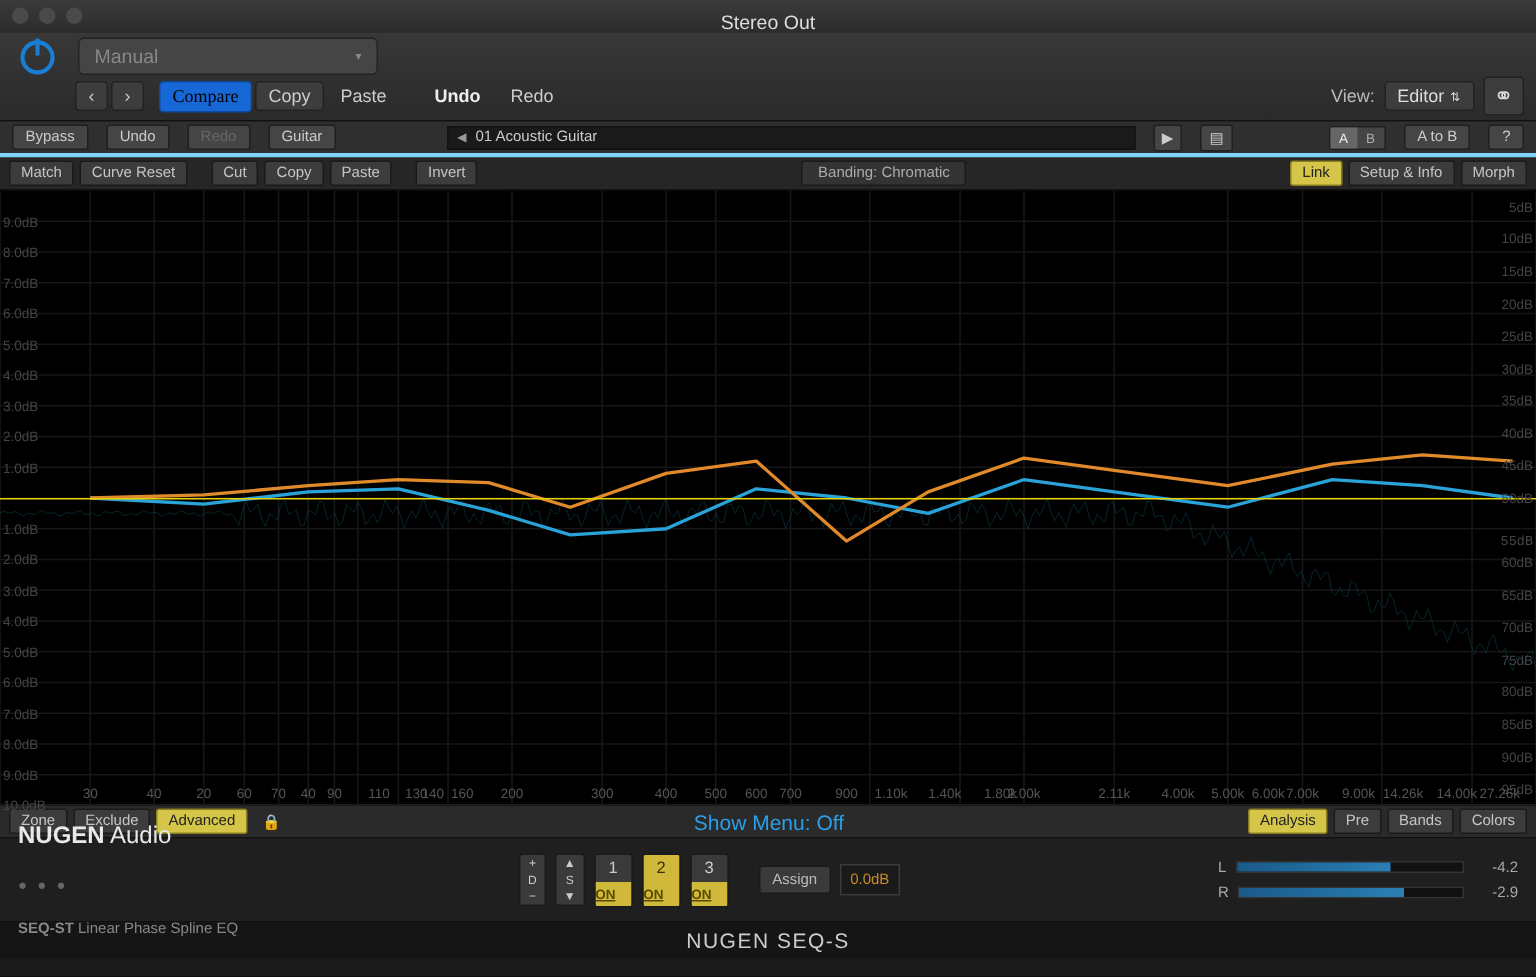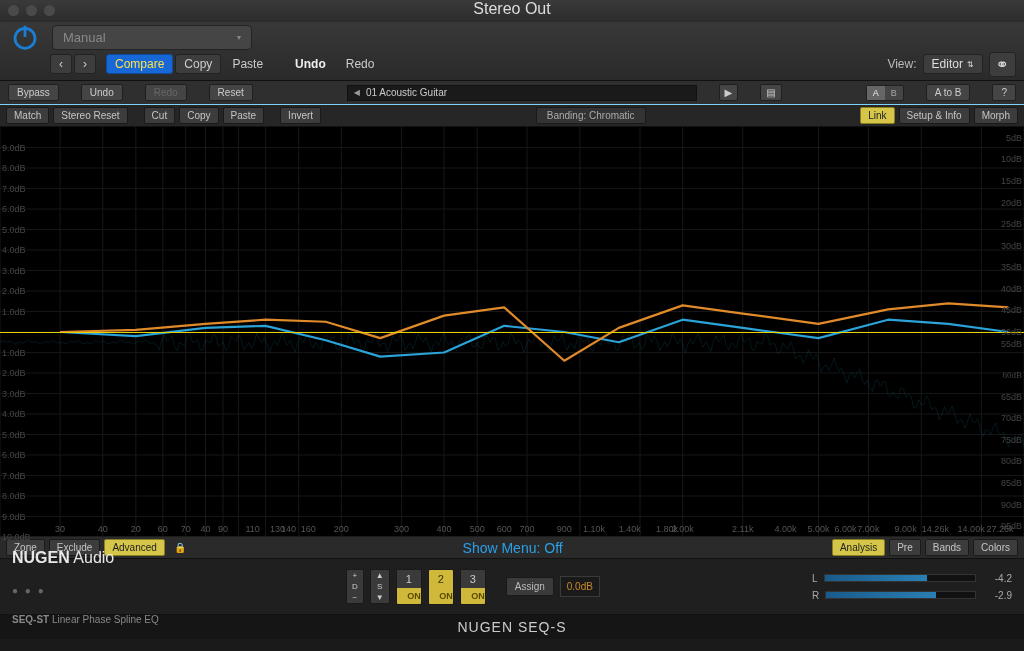--- a/index.html
+++ b/index.html
@@ -1,39 +1,39 @@
 <!DOCTYPE html>
 <html><head>
 <meta charset="utf-8">
 <style>
 * { margin: 0; padding: 0; box-sizing: border-box; font-family: -apple-system, "Helvetica Neue", Arial, sans-serif; }
 body { background: #1a1a1a; color: #aaa; width: 1024px; height: 651px; overflow: hidden; position: relative; }
 
 
-.titlebar { height: 22px; background: linear-gradient(#3a3a3a,#2c2c2c); display:flex; align-items:flex-start; justify-content:center; font-size:16px; color:#ddd; position:relative;}
+.titlebar { height: 22px; background: linear-gradient(#3a3a3a,#2c2c2c); display:flex; align-items:flex-end; justify-content:center; font-size:13px; color:#ddd; position:relative;}
 .traffic { position:absolute; left:8px; top:5px; display:flex; gap:7px;}
 .traffic span{ width:11px;height:11px;border-radius:50%; background:#4a4a4a; display:inline-block;}
 
 
 .host { background: linear-gradient(#383838,#2a2a2a); border-bottom:1px solid #111;}
 .host-row1{ height:30px; display:flex; align-items:center; padding:0 8px; gap:8px;}
 .power { width:34px;height:34px; border-radius:50%; color:#1a7fd4; display:flex;align-items:center;justify-content:center; margin-right:2px;}
 .power svg{width:30px;height:30px;}
 .preset-dd{ background:#454545; color:#888; font-size:13px; padding:4px 10px; border-radius:4px; width:200px; display:flex; justify-content:space-between; align-items:center; border:1px solid #232323;}
 .host-row2{ height:28px; display:flex; align-items:center; padding:0 8px 4px 50px; gap:2px;}
 .navbtn{ background:#3d3d3d; color:#ccc; font-size:12px; padding:2px 8px; border-radius:3px; border:1px solid #222; cursor:pointer;}
-.navbtn.blue{ background:#1768d6; color:#fde047; border-color:#0d4a9e;}
+.navbtn.blue{ background:#1768d6; color:#000000; border-color:#0d4a9e;font-family:Liberation Serif, serif;}
 .navbtn.plain{ background:transparent; border-color:transparent;}
 .spacer{flex:1;}
 .view-lbl{font-size:12px;color:#bbb;margin-right:4px;}
 .editor-dd{ background:#3d3d3d;color:#ddd;font-size:12px;padding:2px 8px;border-radius:3px;border:1px solid #222; display:flex;align-items:center;gap:4px;}
 .link-icon{ background:#3d3d3d;color:#ddd;padding:2px 6px;border-radius:3px;border:1px solid #222;margin-left:4px;}
 
 
-.plugrow{ background:#2f2f2f; height:24px; display:flex; align-items:center; padding:0 8px; gap:22px; border-bottom:1px solid #7dd3fc; font-size:11px;}
+.plugrow{ background:#2f2f2f; height:24px; display:flex; align-items:center; padding:0 8px; gap:12px; border-bottom:3px solid #7dd3fc; font-size:11px;}
 .pbtn{ background:#454545;color:#ccc;padding:2px 8px;border-radius:2px;border:1px solid #1f1f1f;cursor:pointer; font-size:10px;}
 .pbtn.dim{ color:#666;}
 .pbtn.small{ padding:2px 5px;}
 .preset-strip{ flex:1; background:#1a1a1a; height:16px; border:1px solid #111; display:flex;align-items:center; padding:0 6px; gap:6px; color:#ccc; font-size:10px;}
 .preset-strip .tri{ font-size:8px;color:#999;}
 .ab-pill{ background:#454545;border:1px solid #1f1f1f;border-radius:2px; display:flex; font-size:9px;}
 .ab-pill span{padding:2px 6px;color:#aaa;}
 .ab-pill span.sel{background:#666;color:#eee;}
 
 .toolrow{ background:#262626; height:22px; display:flex; align-items:center; padding:0 6px; gap:4px; font-size:10px; border-bottom:1px solid #111;}
@@ -59,21 +59,21 @@
 .brand .logo{ color:#e8e8e8; font-size:16px; font-weight:300;}
 .brand .logo b{font-weight:600;}
 .brand .sub{ color:#888; font-size:10px;}
 .brand .dots{color:#666; font-size:10px; letter-spacing:2px;}
 
 .midctrl{ display:flex; align-items:center; gap:6px; margin-left:auto; margin-right:auto;}
 .stepper{ display:flex;flex-direction:column; background:#3a3a3a;border:1px solid #1a1a1a;border-radius:2px;}
 .stepper span{ font-size:8px;color:#ccc;padding:1px 5px;text-align:center;cursor:pointer;}
 .bandbtn{ width:26px; display:flex;flex-direction:column;border:1px solid #1a1a1a;border-radius:2px;overflow:hidden;}
 .bandbtn .num{ background:#3a3a3a;color:#ccc;font-size:11px;text-align:center;padding:3px 0;}
-.bandbtn .on{ background:#d0b93a;color:#5a4a00;font-size:9px;text-align:right;padding:3px 0;font-weight:600;}
+.bandbtn .on{ background:#d0b93a;color:#5a4a00;font-size:9px;text-align:left;padding:3px 0;font-weight:600;text-decoration:underline;}
 .bandbtn.sel .num{ background:#d0b93a;color:#3a2f00;}
 .assign{ background:#3a3a3a;color:#bbb;font-size:10px;padding:3px 8px;border:1px solid #1a1a1a;border-radius:2px;cursor:pointer;}
 .gainbox{ background:#1a1a1a;color:#c98a2a;font-size:10px;padding:4px 6px;border:1px solid #3a3a3a;border-radius:0;}
 
 .meters{ margin-left:auto; display:flex;flex-direction:column;gap:6px; min-width:200px;}
 .meter{ display:flex;align-items:center;gap:6px;font-size:10px;color:#aaa;}
 .meter .bar{ flex:1;height:8px;background:#111;border:1px solid #333;position:relative;}
 .meter .fill{position:absolute;left:0;top:0;bottom:0;background:linear-gradient(90deg,#1a5a8a,#2a7fb4);}
 .meter .val{ width:30px;text-align:right;}
 
@@ -123,40 +123,40 @@
       <span class="chev">⇅</span>
     </div>
     <div class="link-icon">⚭</div>
   </div>
 </div>
 
 <div class="plugrow">
   <div class="pbtn">Bypass</div>
   <div class="pbtn">Undo</div>
   <div class="pbtn dim">Redo</div>
-  <div class="pbtn">Reset</div>
+  <div class="pbtn">Guitar</div>
   <div style="width:50px"></div>
   <div class="preset-strip">
     <span class="tri">◀</span>
     <span>01 Acoustic Guitar</span>
   </div>
   <div class="pbtn small">▶</div>
   <div class="pbtn small">▤</div>
   <div style="width:40px"></div>
   <div class="ab-pill">
     <span class="sel">A</span>
     <span>B</span>
   </div>
   <div class="pbtn">A to B</div>
   <div class="pbtn">?</div>
 </div>
 
 <div class="toolrow">
   <div class="tbtn">Match</div>
-  <div class="tbtn">Stereo Reset</div>
+  <div class="tbtn">Curve Reset</div>
   <div style="width:8px"></div>
   <div class="tbtn">Cut</div>
   <div class="tbtn">Copy</div>
   <div class="tbtn">Paste</div>
   <div style="width:8px"></div>
   <div class="tbtn">Invert</div>
   <div class="banding">Banding: Chromatic</div>
   <div class="tbtn yellow">Link</div>
   <div class="tbtn">Setup &amp; Info</div>
   <div class="tbtn">Morph</div>
@@ -236,22 +236,22 @@
     <div class="ylab r" style="top: 10.7895px;">5dB</div>
     <div class="ylab r" style="top: 32.3684px;">10dB</div>
     <div class="ylab r" style="top: 53.9474px;">15dB</div>
     <div class="ylab r" style="top: 75.5263px;">20dB</div>
     <div class="ylab r" style="top: 97.1053px;">25dB</div>
     <div class="ylab r" style="top: 118.684px;">30dB</div>
     <div class="ylab r" style="top: 140.263px;">35dB</div>
     <div class="ylab r" style="top: 161.842px;">40dB</div>
     <div class="ylab r" style="top: 183.421px;">45dB</div>
     <div class="ylab r" style="top: 205px;">50dB</div>
-    <div class="ylab r" style="top: 217px;">55dB</div>
-    <div class="ylab r" style="top: 248.158px; font-family: Liberation Serif, serif;">60dB</div>
+    <div class="ylab r" style="top: 234px; font-family: Liberation Mono, monospace;">55dB</div>
+    <div class="ylab r" style="top: 248.158px;">60dB</div>
     <div class="ylab r" style="top: 269.737px;">65dB</div>
     <div class="ylab r" style="top: 291.316px;">70dB</div>
     <div class="ylab r" style="top: 312.895px;">75dB</div>
     <div class="ylab r" style="top: 334.474px;">80dB</div>
     <div class="ylab r" style="top: 356.053px;">85dB</div>
     <div class="ylab r" style="top: 377.632px;">90dB</div>
     <div class="ylab r" style="top: 399.211px;">95dB</div>
     <div class="xlab" style="left: 60.1058px;">30</div>
     <div class="xlab" style="left: 102.752px;">40</div>
     <div class="xlab" style="left: 135.83px;">20</div>

